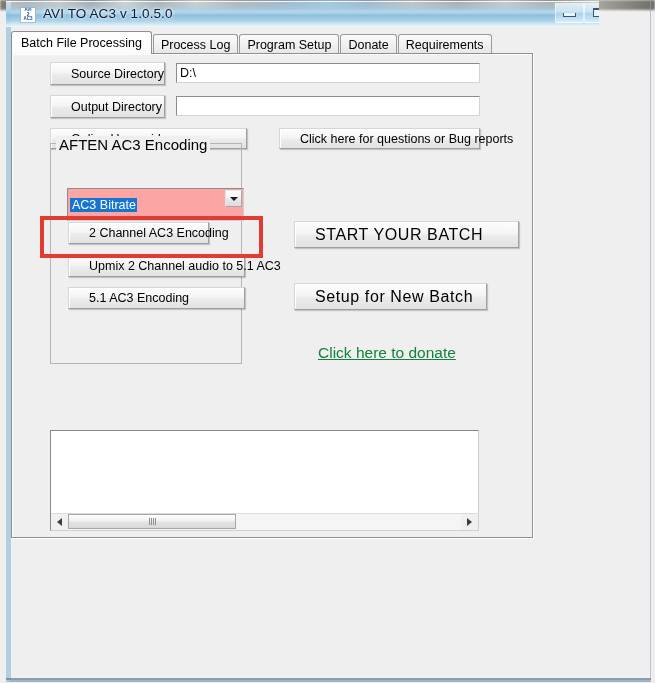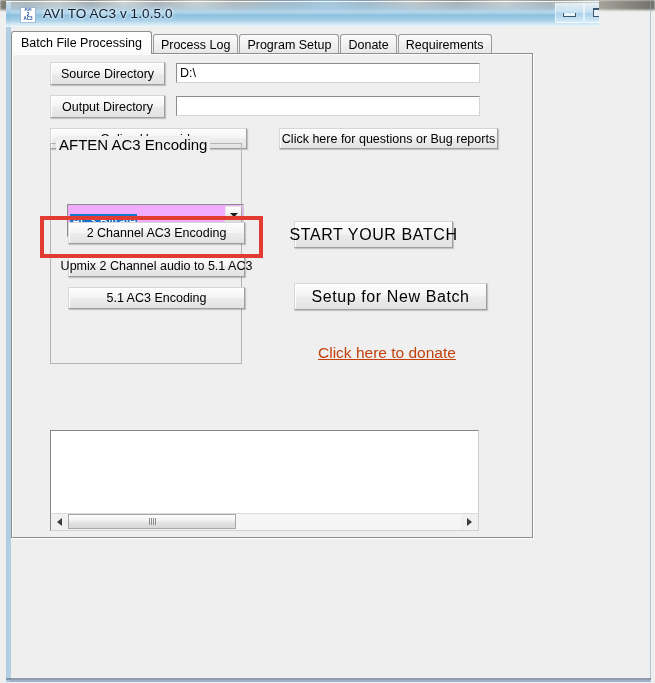--- a/index.html
+++ b/index.html
@@ -232,23 +232,23 @@
     background: linear-gradient(180deg,#fdfdfd 0%, #f4f4f4 48%, #ececec 52%, #e2e2e2 100%);
     border: 1px solid #9f9f9f;
     border-top-color: #d6d6d6;
     border-left-color: #d6d6d6;
     box-shadow: inset 1px 1px 0 #ffffff, 1px 1px 1px rgba(0,0,0,.18);
     font-family: "Liberation Sans", sans-serif;
     font-size: 12.5px;
     color: #000;
     display: flex;
     align-items: center;
-    justify-content: center;
     white-space: nowrap;
     cursor: default;
+    padding-left: 20px;
   }
   .btn.large { font-size: 16px; letter-spacing: .6px; }
 
   
   .textbox {
     position: absolute;
     box-sizing: border-box;
     background: #ffffff;
     border: 1px solid #8c8c8c;
     border-right-color: #d4d4d4;
@@ -280,27 +280,26 @@
     color: #000;
   }
 
   
   #combo-bitrate {
     position: absolute;
     left: 67px; top: 188px;
     width: 177px;
     height: 33px;
     box-sizing: border-box;
-    background: #f0abfc;
+    background: #fca5a5;
     border: 1px solid #8c8c8c;
     border-right-color: #cecece;
     border-bottom-color: #cecece;
     display: flex;
     align-items: center;
-    margin-top: 16px;
   }
   #combo-bitrate-value {
     font-size: 12.5px;
     background: #1675d1;
     color: #ffffff;
     padding: 0 1px 0 2px;
     margin-left: 2px;
     line-height: 14px;
   }
   #combo-bitrate-arrow {
@@ -321,21 +320,21 @@
     border-left: 4px solid transparent;
     border-right: 4px solid transparent;
     border-top: 4px solid #1a1a1a;
   }
 
   
   #donate-link {
     position: absolute;
     left: 318px; top: 344px;
     font-size: 15.5px;
-    color: #c2410c;
+    color: #15803d;
     text-decoration: underline;
     cursor: pointer;
     white-space: nowrap;
   }
 
   
   #log-listbox {
     position: absolute;
     left: 50px; top: 430px;
     width: 429px;
@@ -477,45 +476,45 @@
 <div class="btn" style="left:50px; top:95px; width:115px; height:23px;">
   <span>Output Directory</span>
 </div>
 <div class="textbox" style="left:176px; top:96px; width:304px; height:20px;">
   <span></span>
 </div>
 
 <div class="btn" style="left:50px; top:128px; width:197px; height:21px;">
   <span>Online Userguide</span>
 </div>
-<div class="btn" style="left:279px; top:128px; width:219px; height:21px;">
+<div class="btn" style="left:279px; top:128px; width:201px; height:21px;">
   <span>Click here for questions or Bug reports</span>
 </div>
 
 <div id="group-aften"></div>
 <div id="group-aften-label">AFTEN AC3 Encoding</div>
 
 <div id="combo-bitrate">
   <span id="combo-bitrate-value">AC3 Bitrate</span>
   <div id="combo-bitrate-arrow">
     <div class="caret-down"></div>
   </div>
 </div>
 
-<div class="btn" style="left:68px; top:222px; width:177px; height:22px;">
+<div class="btn" style="left:68px; top:222px; width:141px; height:22px;">
   <span>2 Channel AC3 Encoding</span>
 </div>
 <div class="btn" style="left:68px; top:255px; width:177px; height:22px;">
   <span>Upmix 2 Channel audio to 5.1 AC3</span>
 </div>
 <div class="btn" style="left:68px; top:287px; width:177px; height:22px;">
   <span>5.1 AC3 Encoding</span>
 </div>
 
-<div class="btn large" style="left:294px; top:221px; width:159px; height:27px;">
+<div class="btn large" style="left:294px; top:221px; width:225px; height:27px;">
   <span>START YOUR BATCH</span>
 </div>
 <div class="btn large" style="left:294px; top:283px; width:193px; height:27px;">
   <span>Setup for New Batch</span>
 </div>
 
 <div id="donate-link">Click here to donate</div>
 
 <div id="log-listbox">
   <div id="log-hscroll">

